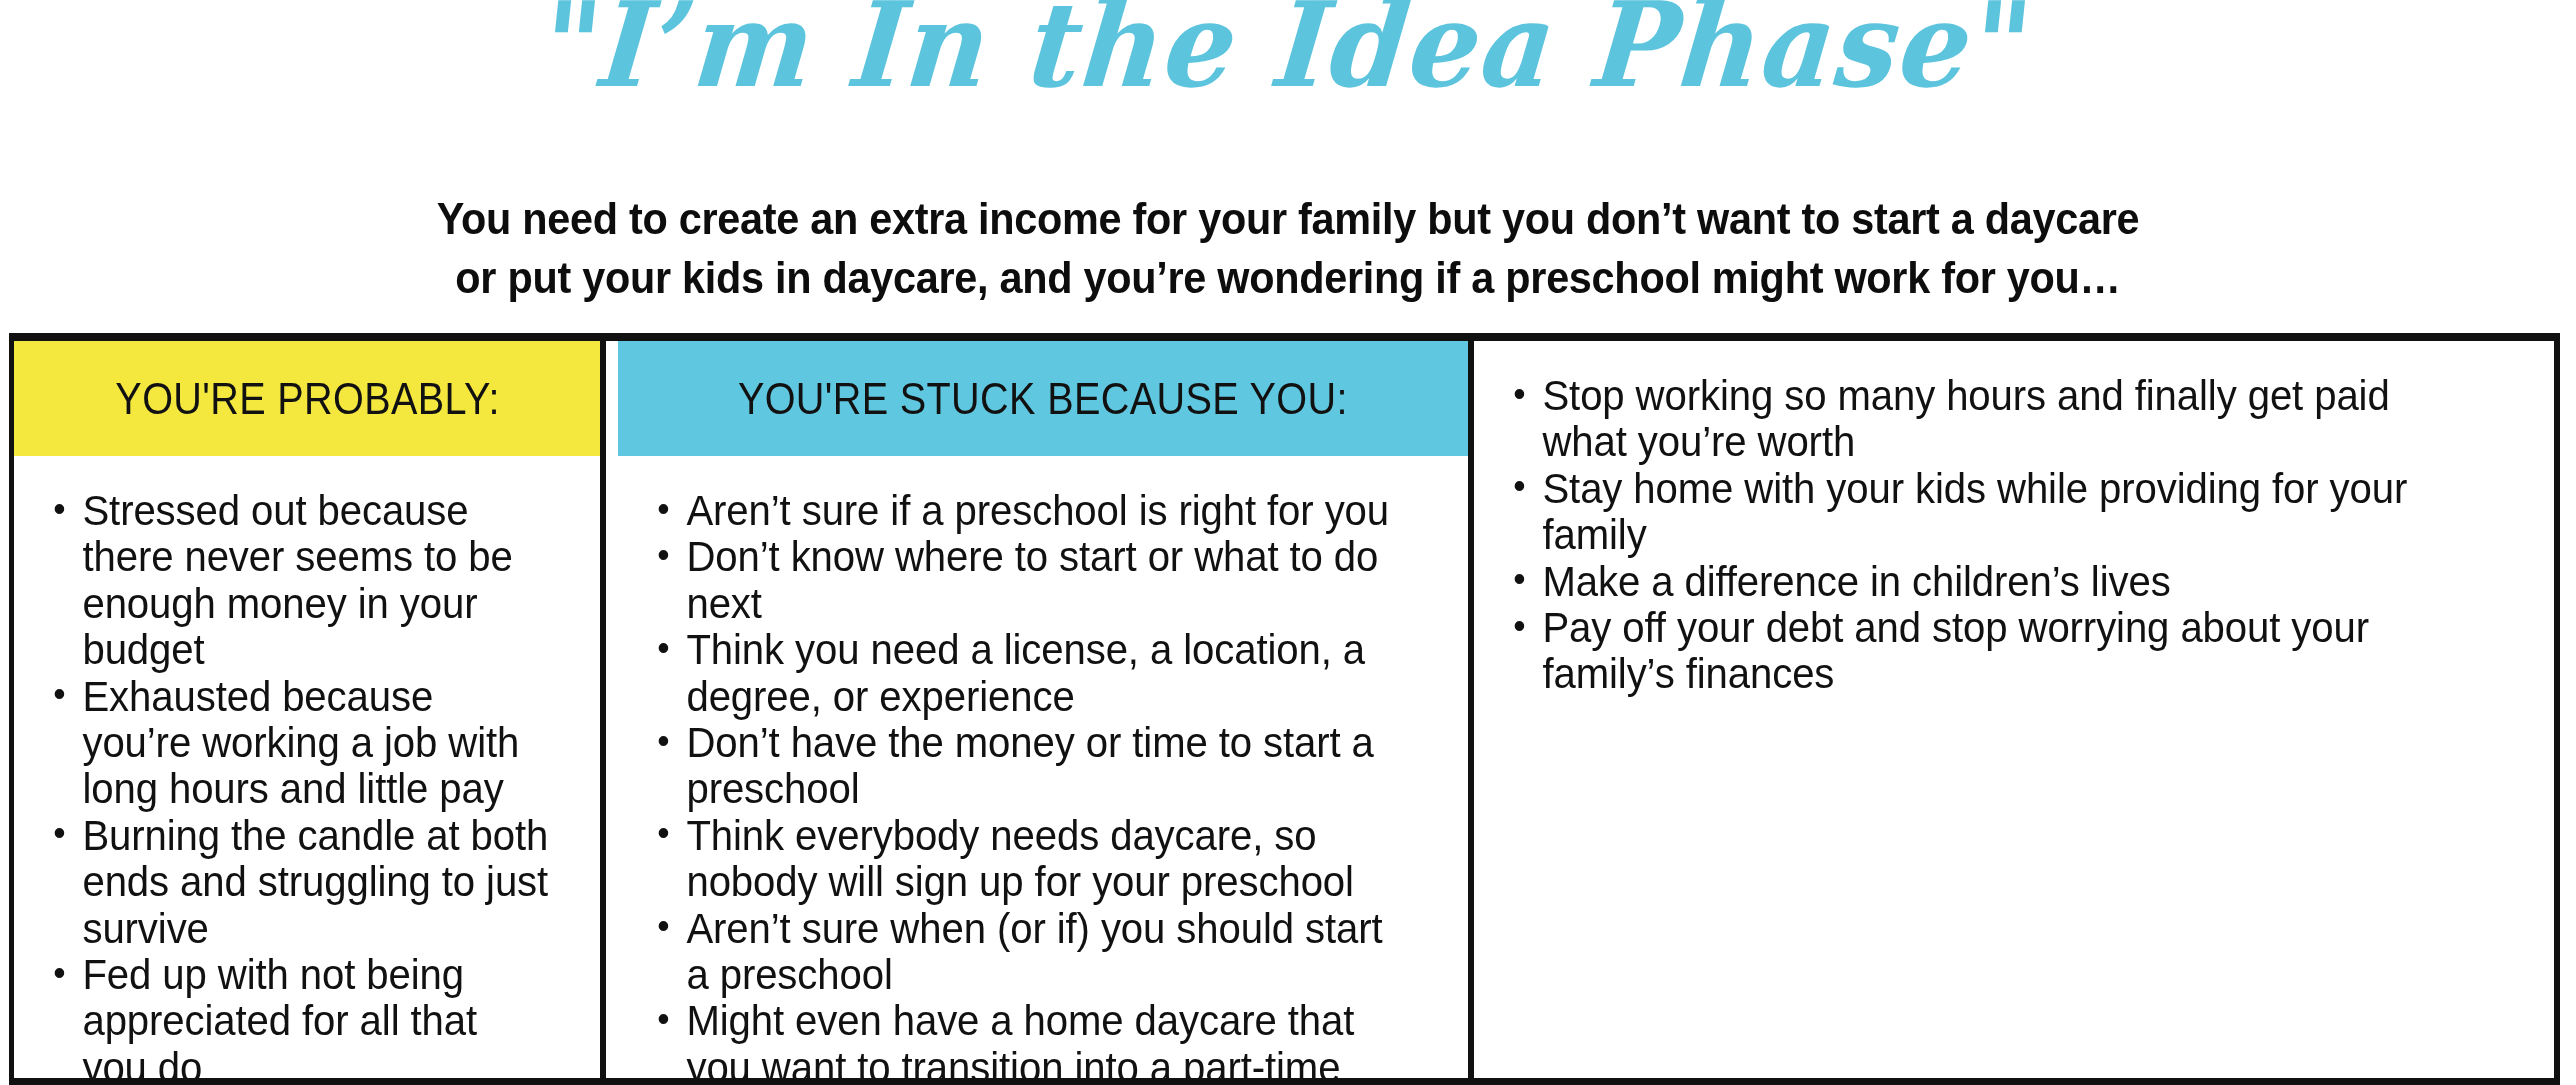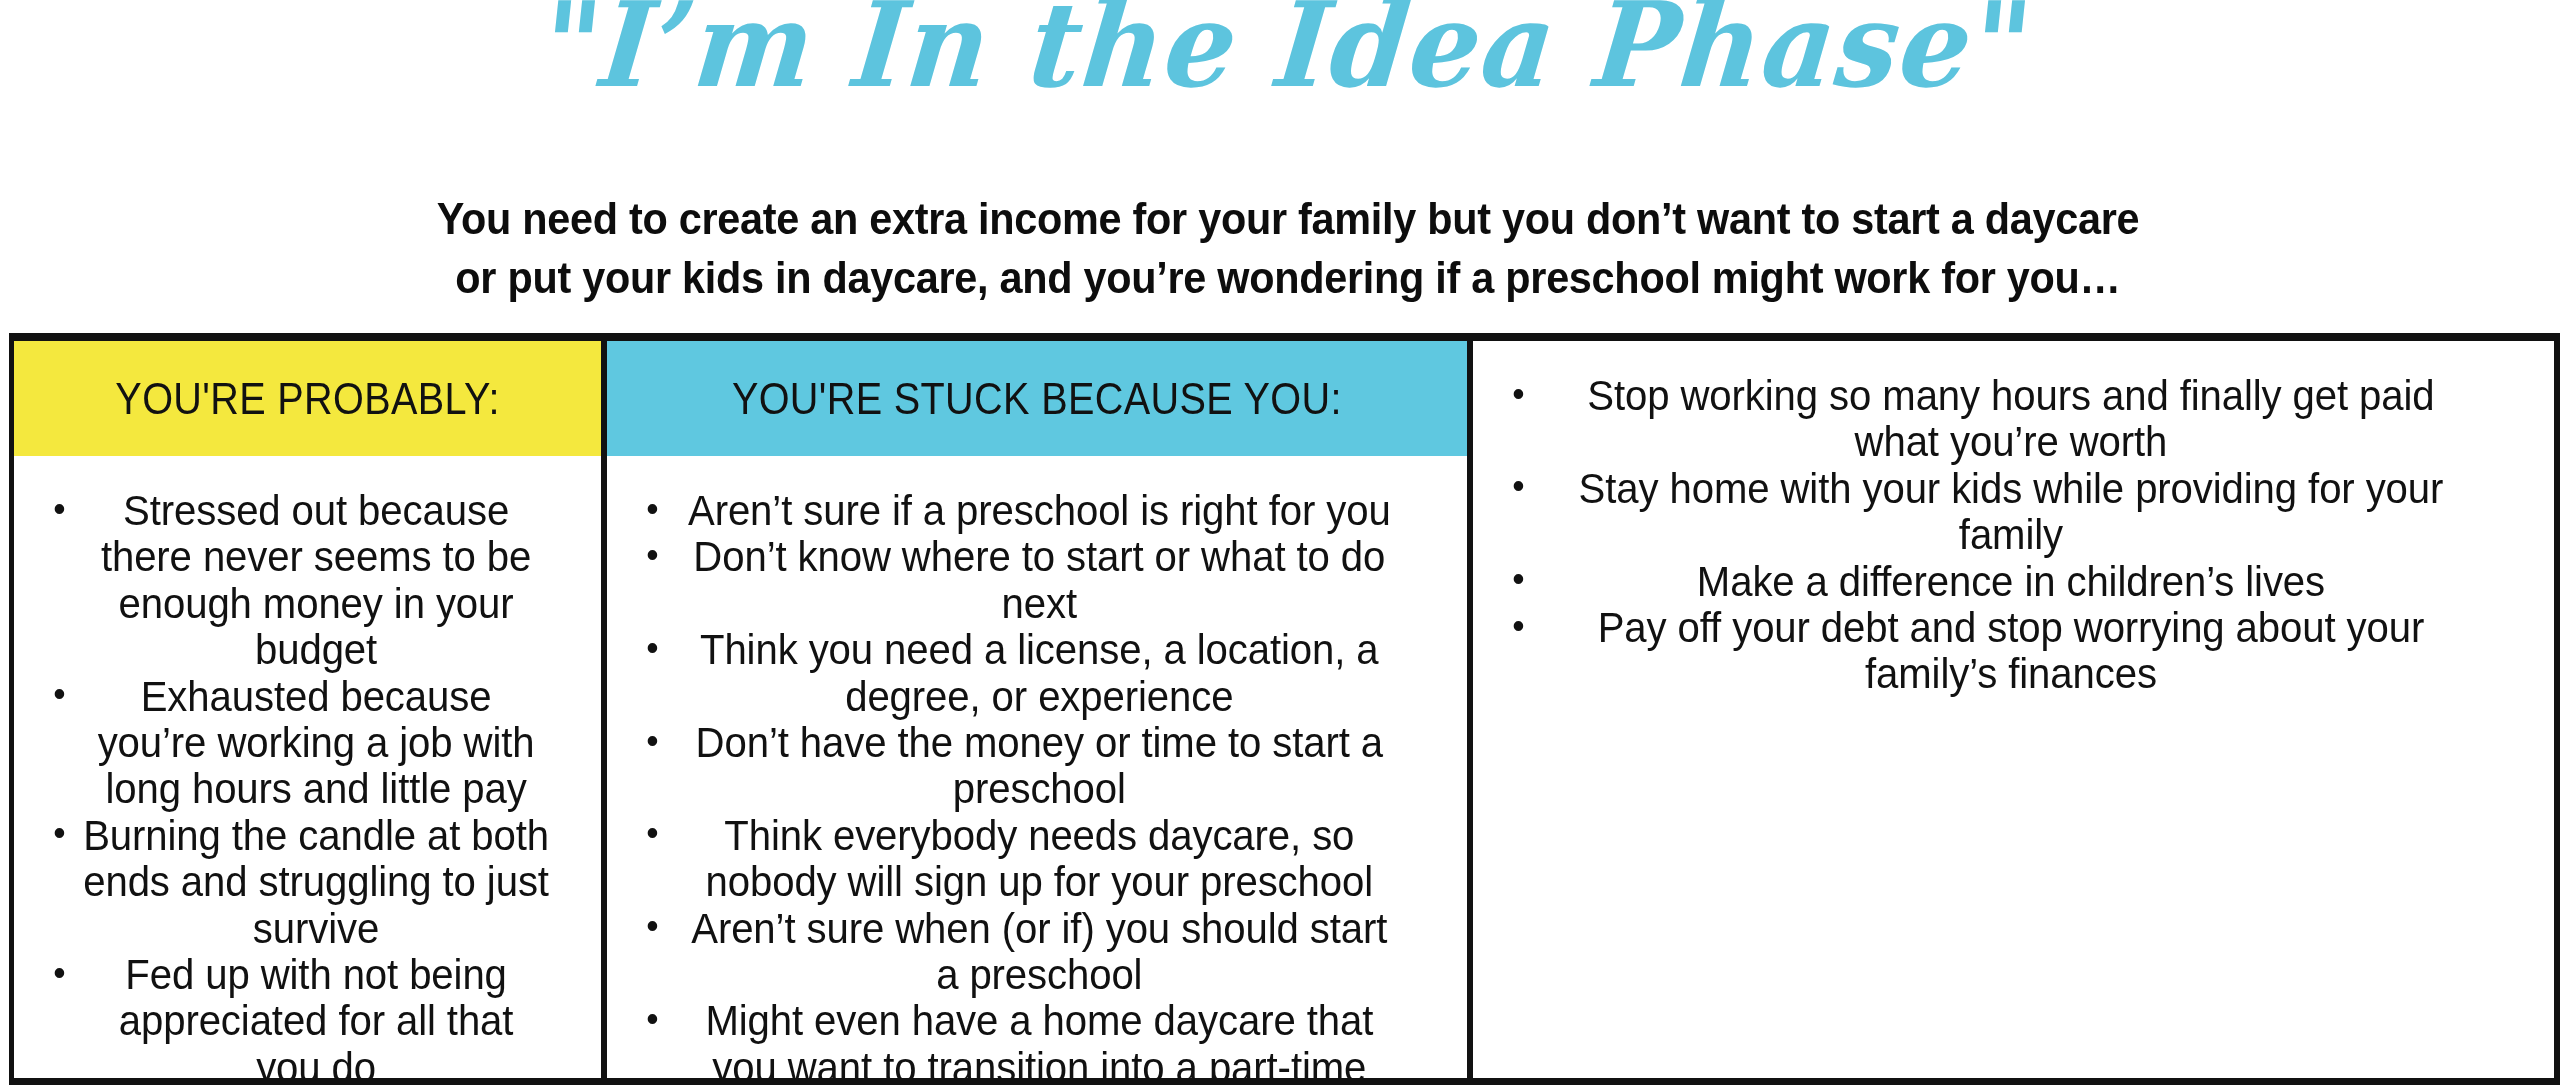--- a/index.html
+++ b/index.html
@@ -70,31 +70,30 @@
     width: 2551px;
     height: 752px;
     border-top: 8px solid #111111;
     border-left: 5.2px solid #111111;
     border-right: 6.6px solid #111111;
     box-sizing: border-box;
     display: flex;
     align-items: stretch;
     background: #ffffff;
     overflow: hidden;
-    text-align: center;
   }
 
   .col {
     position: relative;
     box-sizing: border-box;
     background: #ffffff;
     overflow: hidden;
   }
   .col.c1 { width: 725px; border-right: 6.6px solid #111111; }
-  .col.c2 { width: 1059px; border-right: 6.6px solid #111111; }
+  .col.c2 { width: 1059px; border-right: 6.6px solid #111111; padding-left: 12px; }
   .col.c3 { flex: 1 1 auto; }
 
   .col-head {
     height: 115px;
     display: flex;
     align-items: center;
     justify-content: center;
     box-sizing: border-box;
   }
   .col-head.yellow { background: #F4E83E; }

